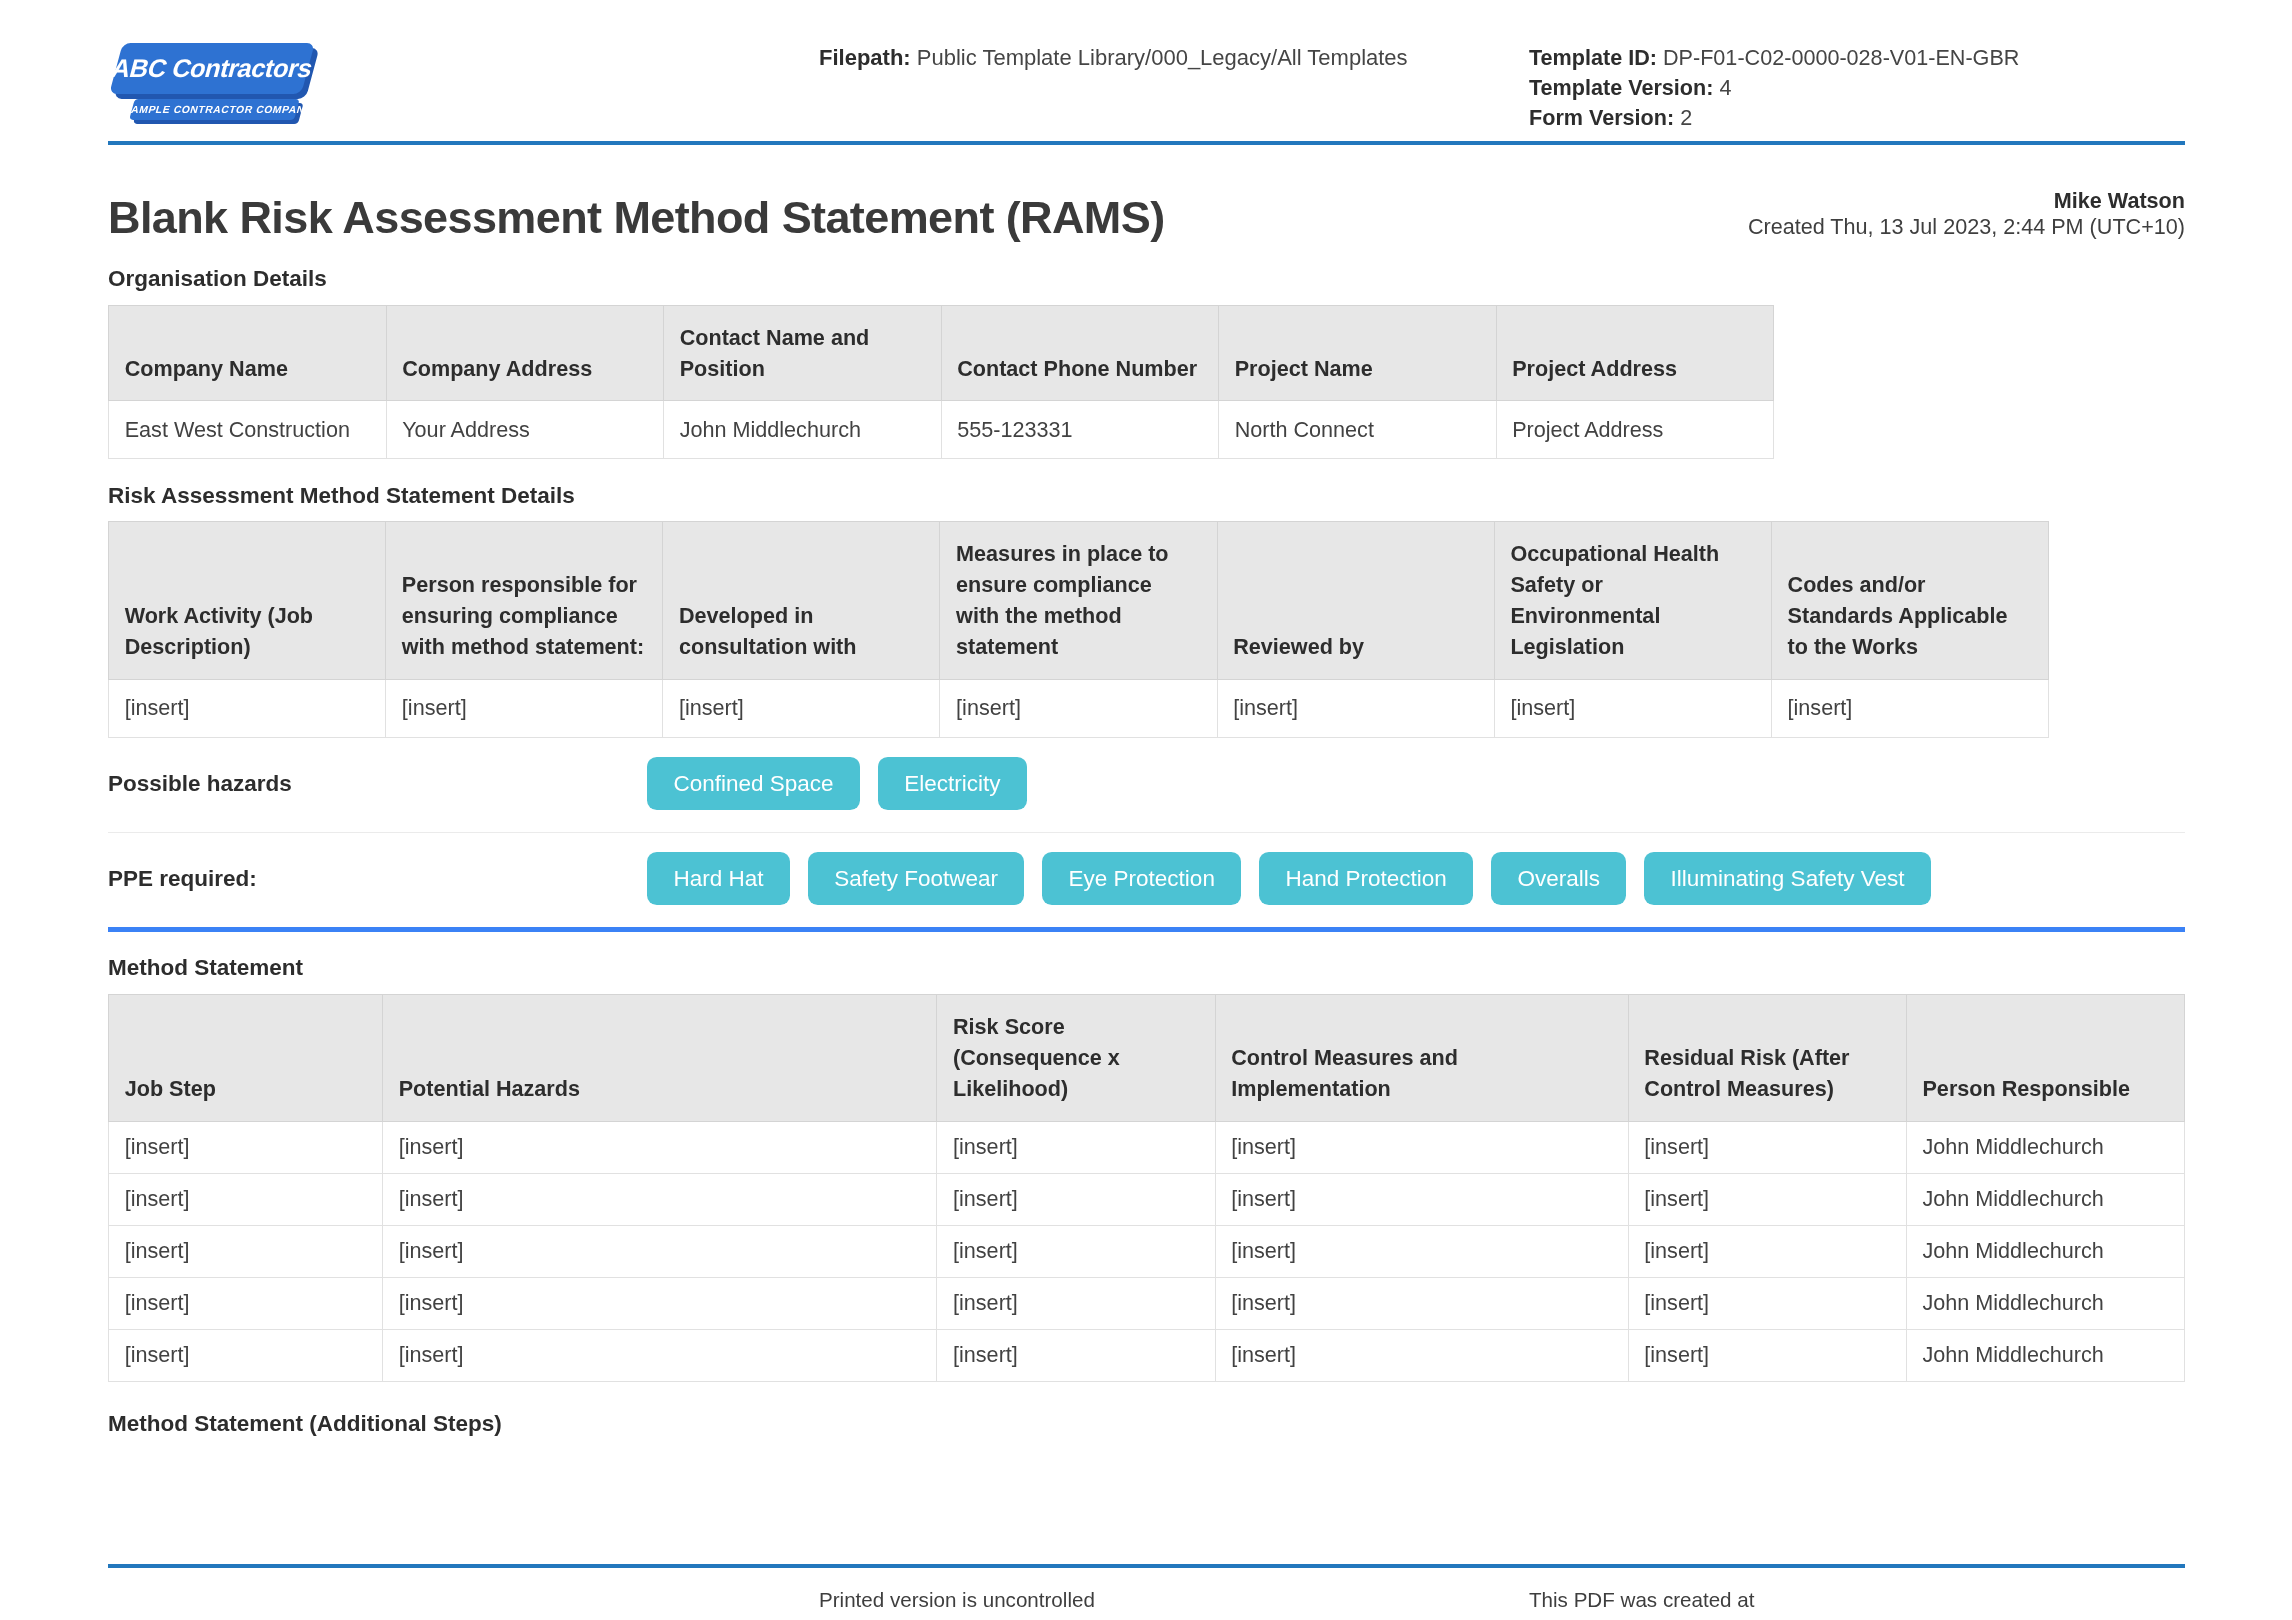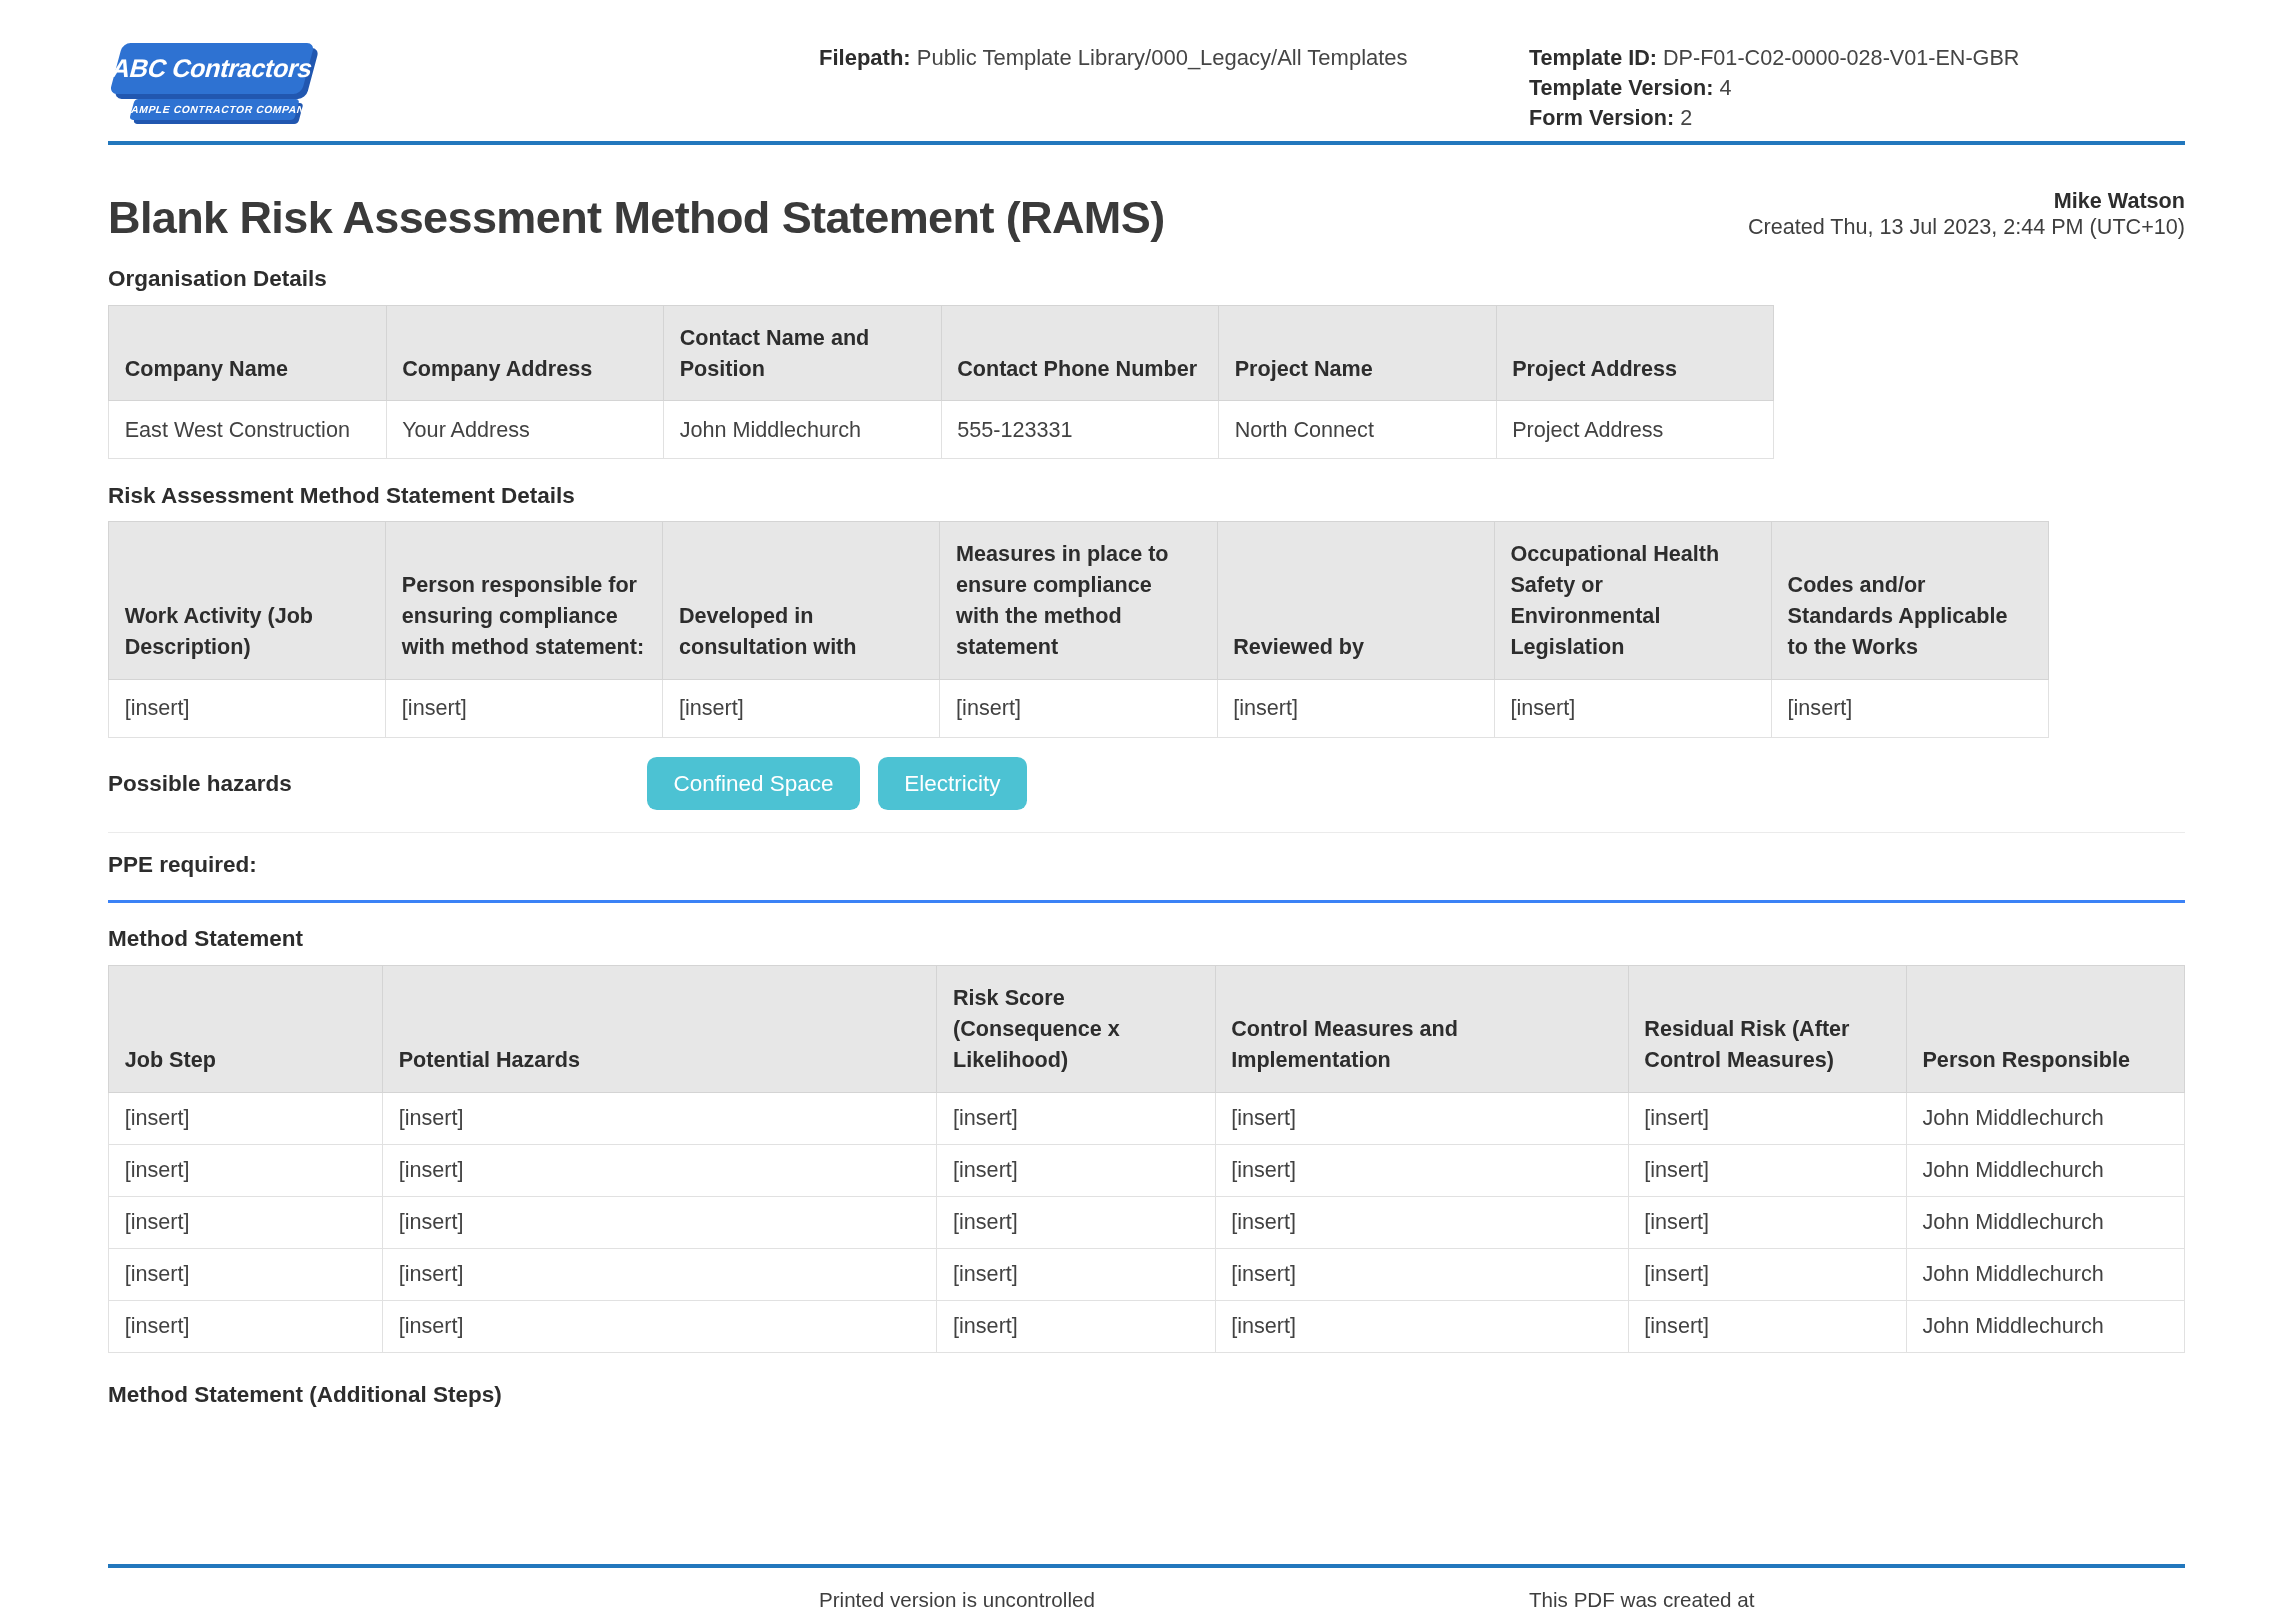--- a/index.html
+++ b/index.html
@@ -81,21 +81,21 @@
 
   
   .chips { display: flex; flex-wrap: wrap; align-items: flex-end; }
   .chip {
     display: inline-flex; align-items: center;
     background: #4cc2d3; color: #ffffff;
     font-size: 22.5px; height: 53px; padding: 0 26.5px;
     border-radius: 9.8px; margin-right: 17.6px; white-space: nowrap;
   }
   .hazards-row { margin-top: 19.6px; padding-bottom: 21.6px; border-bottom: 1px solid #ebebeb; }
-  .ppe-row { margin-top: 19.6px; padding-bottom: 21.6px; border-bottom: 3px solid #3b82f6; }
+  .ppe-row { margin-top: 19.6px; padding-bottom: 21.6px; border-bottom: 5px solid #3b82f6; }
 
   .additional-heading { margin-top: 29px; }
 
   
   .doc-footer { position: absolute; left: 108px; top: 1564px; width: 2077px; }
   .footer-cols { position: relative; height: 88px; font-size: 20.6px; line-height: 31px; color: #3e3e3e; }
   .footer-left { position: absolute; left: 711px; top: 15.7px; }
   .footer-right { position: absolute; left: 1421px; top: 15.7px; }
 </style>
 </head>
@@ -195,20 +195,28 @@
   <div class="field-row hazards-row">
     <div class="field-label">Possible hazards</div>
     <div class="chips">
       <span class="chip">Confined Space</span>
       <span class="chip">Electricity</span>
     </div>
   </div>
 
   <div class="field-row ppe-row">
     <div class="field-label">PPE required:</div>
+    <div class="chips">
+      <span class="chip">Hard Hat</span>
+      <span class="chip">Safety Footwear</span>
+      <span class="chip">Eye Protection</span>
+      <span class="chip">Hand Protection</span>
+      <span class="chip">Overalls</span>
+      <span class="chip">Illuminating Safety Vest</span>
+    </div>
   </div>
 
   <h2 class="section-heading">Method Statement</h2>
   <table class="tbl-method">
     <colgroup>
       <col style="width:13.2%">
         <col style="width:26.7%">
         <col style="width:13.4%">
       <col style="width:19.9%">
         <col style="width:13.4%">

